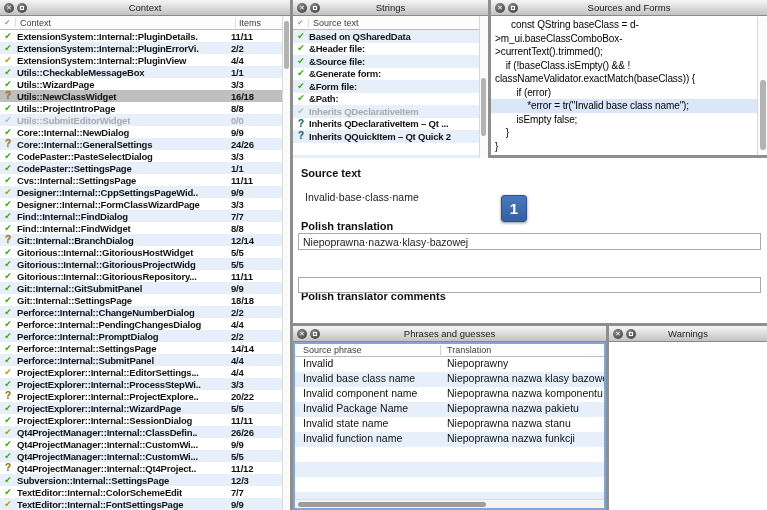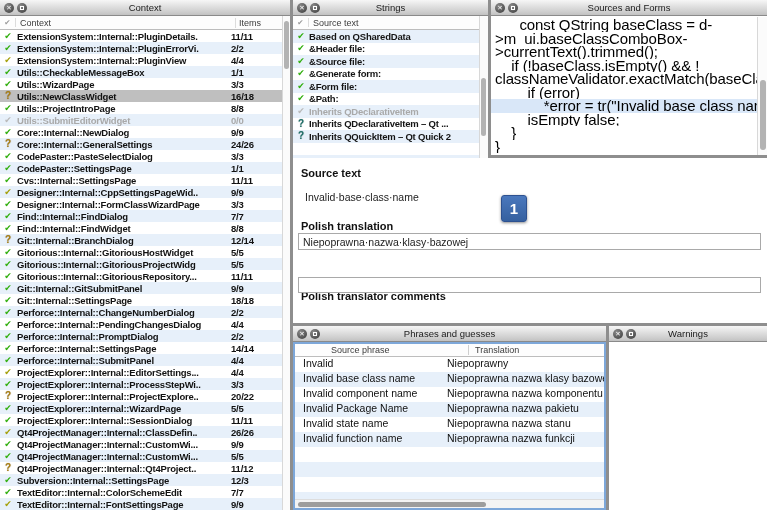--- a/index.html
+++ b/index.html
@@ -56,39 +56,39 @@
           color:#141414; letter-spacing:-0.2px; white-space:nowrap; }
   .srow:nth-child(odd) { background:#e7f0fa; }
   .srow:nth-child(even) { background:#fff; }
   .srow.disabled { color:#a9a9a9; }
   .srow .ricon { width:16px; text-align:center; flex:none; }
   .srow .slabel { flex:1; overflow:hidden; }
 
   
   #sources-panel { left:491px; top:0; width:276px; height:155px; }
   #code-lines { position:absolute; top:17px; left:0; right:10px; bottom:0; padding:1px 0 0 4px;
-                font-size:15px; line-height:13.5px; color:#000; letter-spacing:-0.1px; }
+                font-size:10px; line-height:13.5px; color:#000; letter-spacing:-0.1px; }
   .code-line { white-space:pre; overflow:hidden; margin-left:-4px; padding-left:4px; }
   .code-line.hl { background:#d9e7f8; }
 
   
   #editor-panel { left:293px; top:158px; width:474px; height:165px; }
   .edlabel { position:absolute; left:8px; font-size:11px; font-weight:700; color:#111; }
   .edvalue { position:absolute; left:12px; font-size:10.5px; color:#222; }
   .edinput { position:absolute; left:5px; right:6px; height:17px; border:1px solid #a9a9a9;
              background:#fff; font-family:inherit; font-size:10.5px; color:#222; padding:0 4px; outline:none; }
 
   
   #phrases-panel { left:293px; top:326px; width:313px; height:184px; }
   .phr-content { position:absolute; top:16px; left:0; right:0; bottom:0; border:2px solid #7da7d9;
                  background:repeating-linear-gradient(to bottom,#ffffff 0 15px,#e7f0fa 15px 30px);
                  background-position:0 13px; overflow:hidden; }
   .phr-hdr { display:flex; height:13px; background:#fdfdfd; border-bottom:1px solid #bdbdbd;
              font-size:9px; color:#3c3c3c; align-items:center; }
-  .phr-hdr .c1 { width:146px; padding-left:8px; border-right:1px solid #cfcfcf;margin-left:28px; }
+  .phr-hdr .c1 { width:146px; padding-left:8px; border-right:1px solid #cfcfcf; }
   .phr-hdr .c2 { flex:1; padding-left:6px; }
   .prow { display:flex; height:15px; font-size:10.5px; color:#101010; white-space:nowrap; }
   .prow:nth-child(odd) { background:#fff; }
   .prow:nth-child(even) { background:#e7f0fa; }
   .prow .c1 { width:146px; padding-left:8px; flex:none; overflow:hidden; }
   .prow .c2 { flex:1; padding-left:6px; overflow:hidden; }
   .hscroll { position:absolute; left:0; right:0; bottom:0; height:9px; background:#f4f4f4; border-top:1px solid #ddd; }
   .hthumb { position:absolute; left:3px; top:2px; width:188px; height:5px; background:#9d9d9d; border-radius:2.5px; }
 
   

